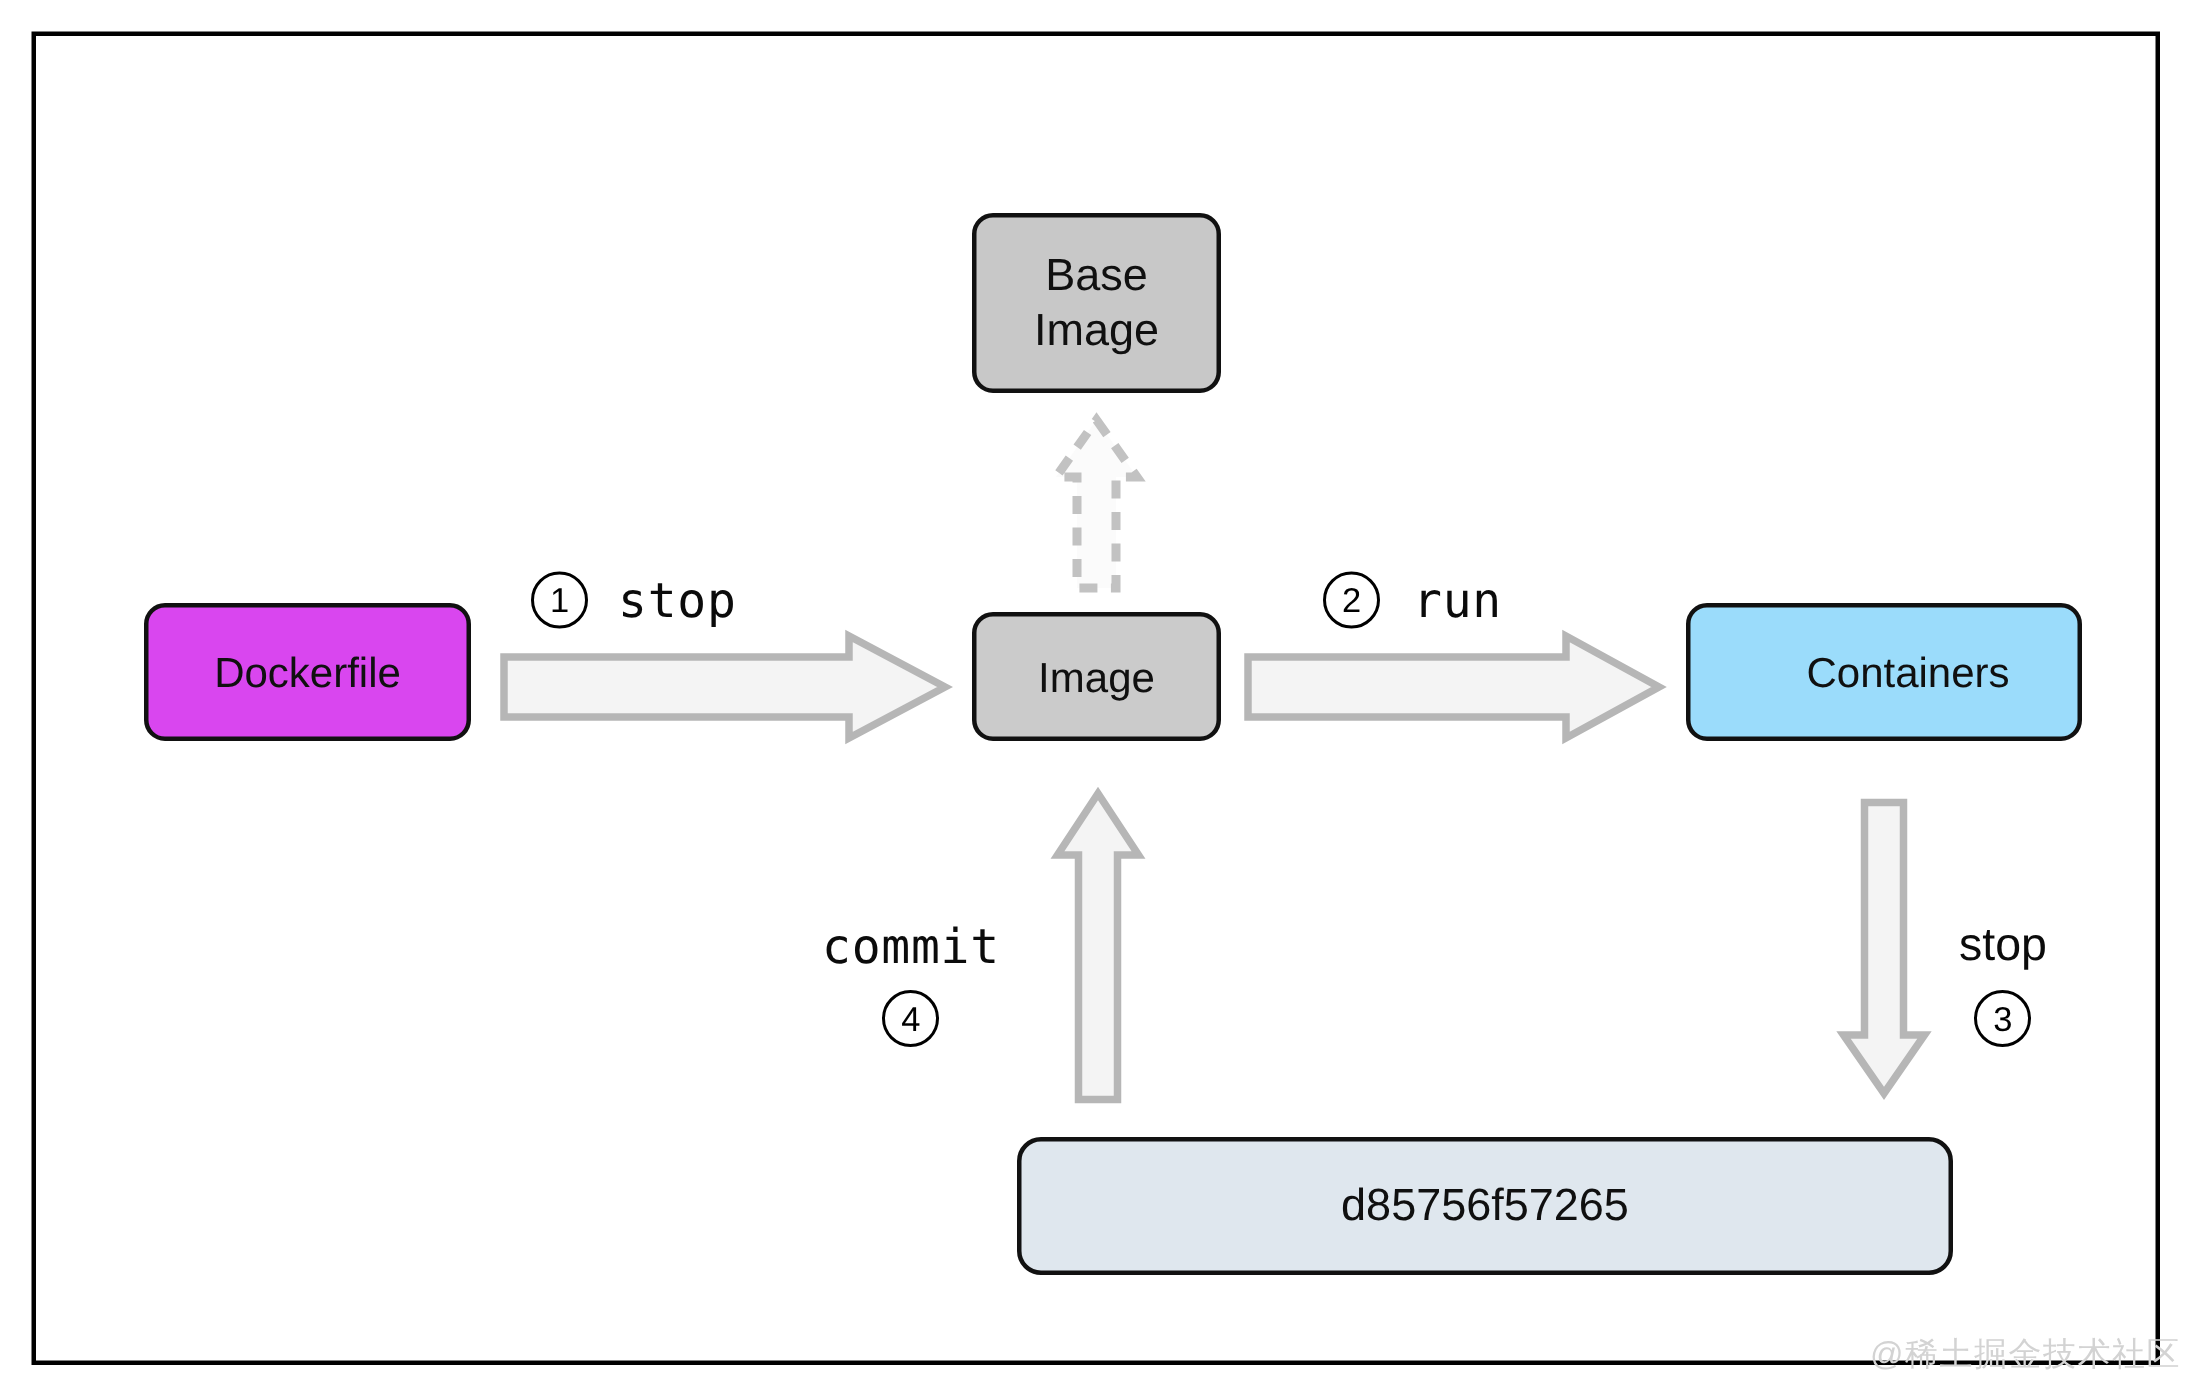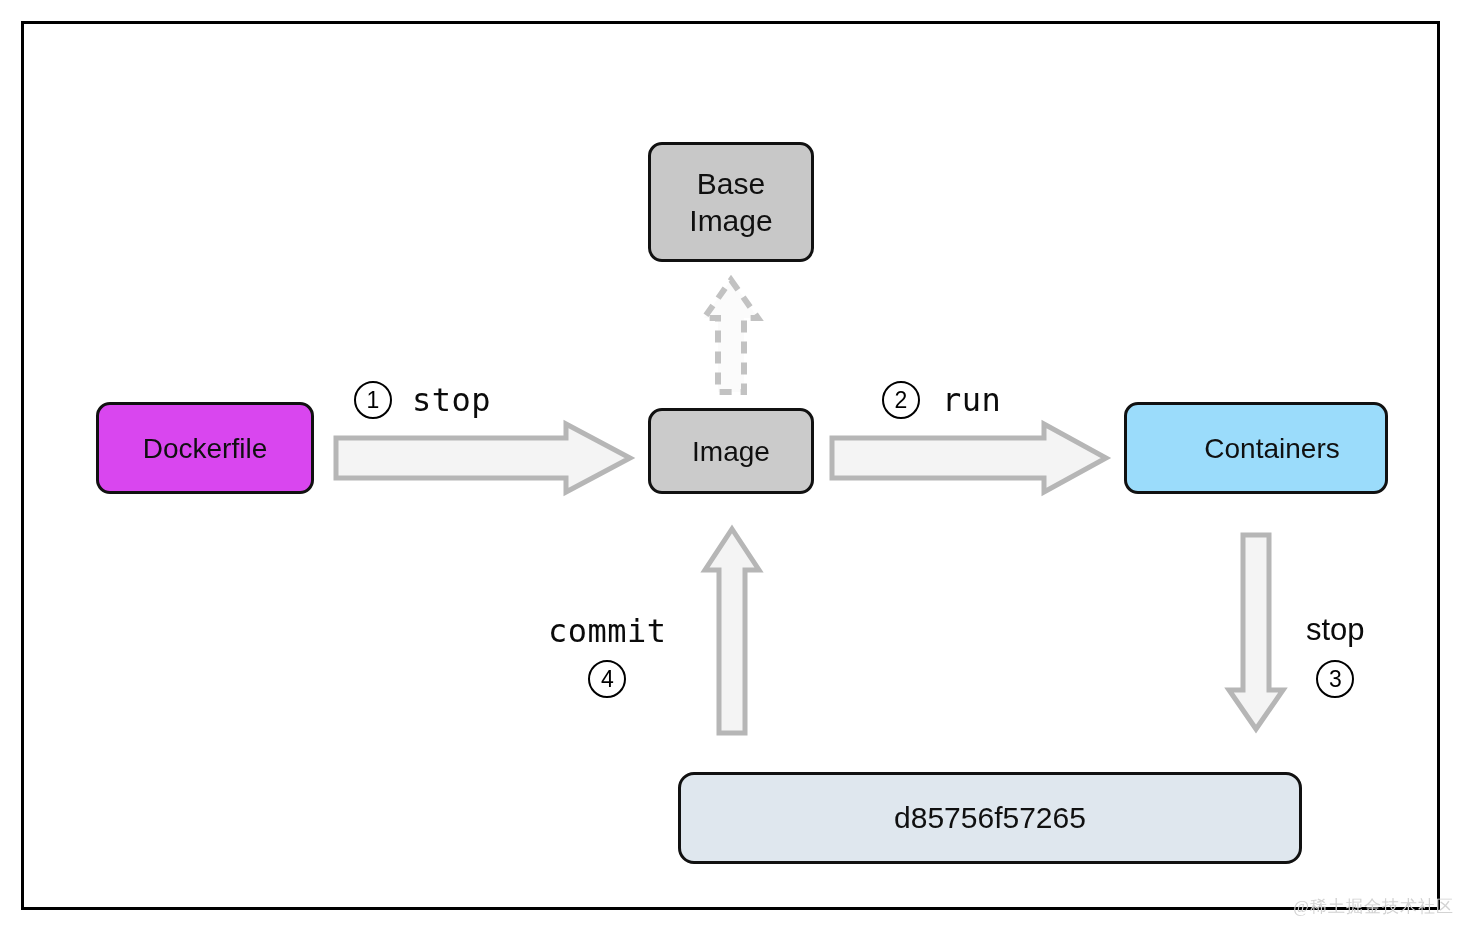--- a/index.html
+++ b/index.html
@@ -87,21 +87,20 @@
   }
 
   #node-container-id {
     left: 654px;
     top: 734px;
     width: 624px;
     height: 92px;
     background: #dfe7ee;
     border-radius: 16px;
     font-size: 30px;
-    margin-top: 14px;
   }
 
   
   .arrow-svg {
     position: absolute;
     overflow: visible;
   }
 
   #arrow-build   { left: 310px; top: 398px; }
   #arrow-run     { left: 806px; top: 398px; }
@@ -176,23 +175,23 @@
     flex-direction: column;
     align-items: center;
     gap: 12px;
   }
 
   
   #watermark {
     position: absolute;
     right: 8px;
     bottom: 12px;
-    font-size: 17px;
+    font-size: 22px;
     color: #d3d3d3;
-    font-family: Liberation Serif, serif;
+    font-family: Liberation Sans, sans-serif;
     letter-spacing: 1px;
     white-space: nowrap;
   }
 </style>
 </head>
 <body>
 
 <div id="canvas">
   <div id="frame">
 

